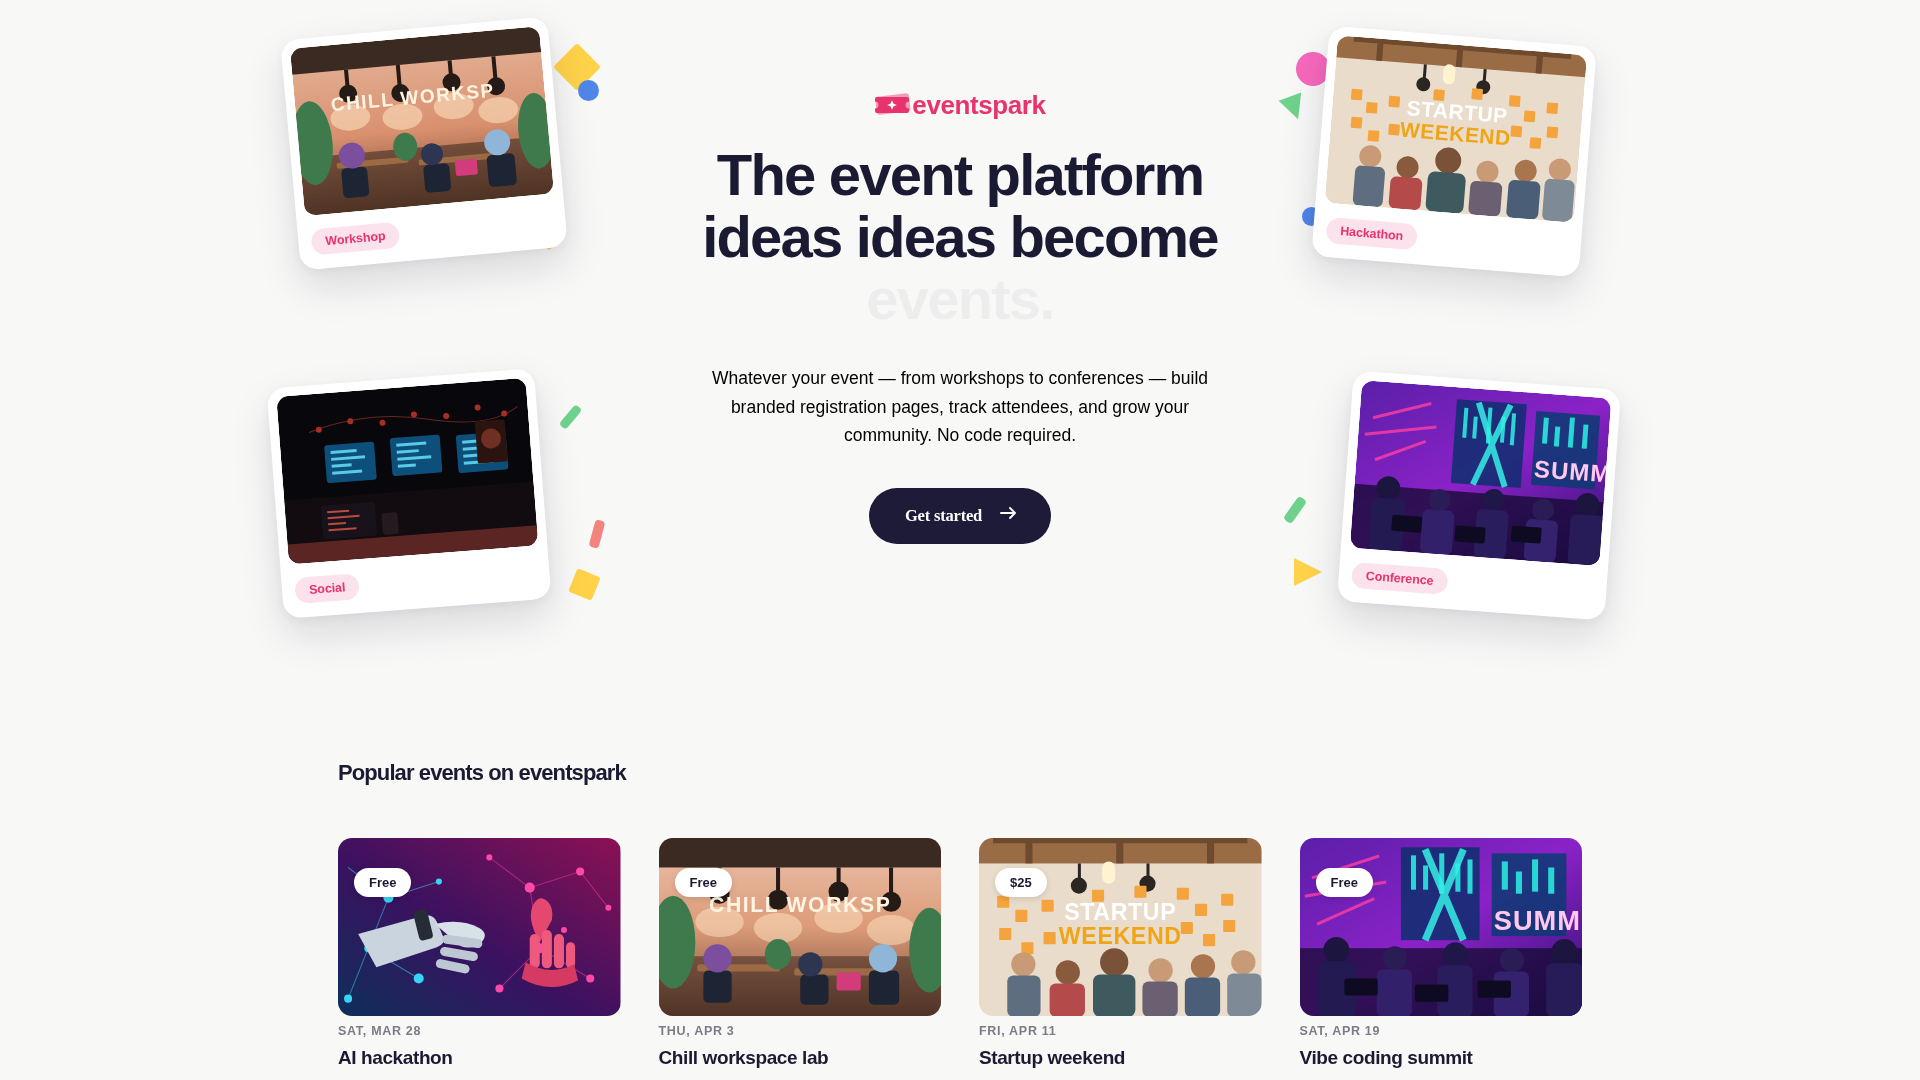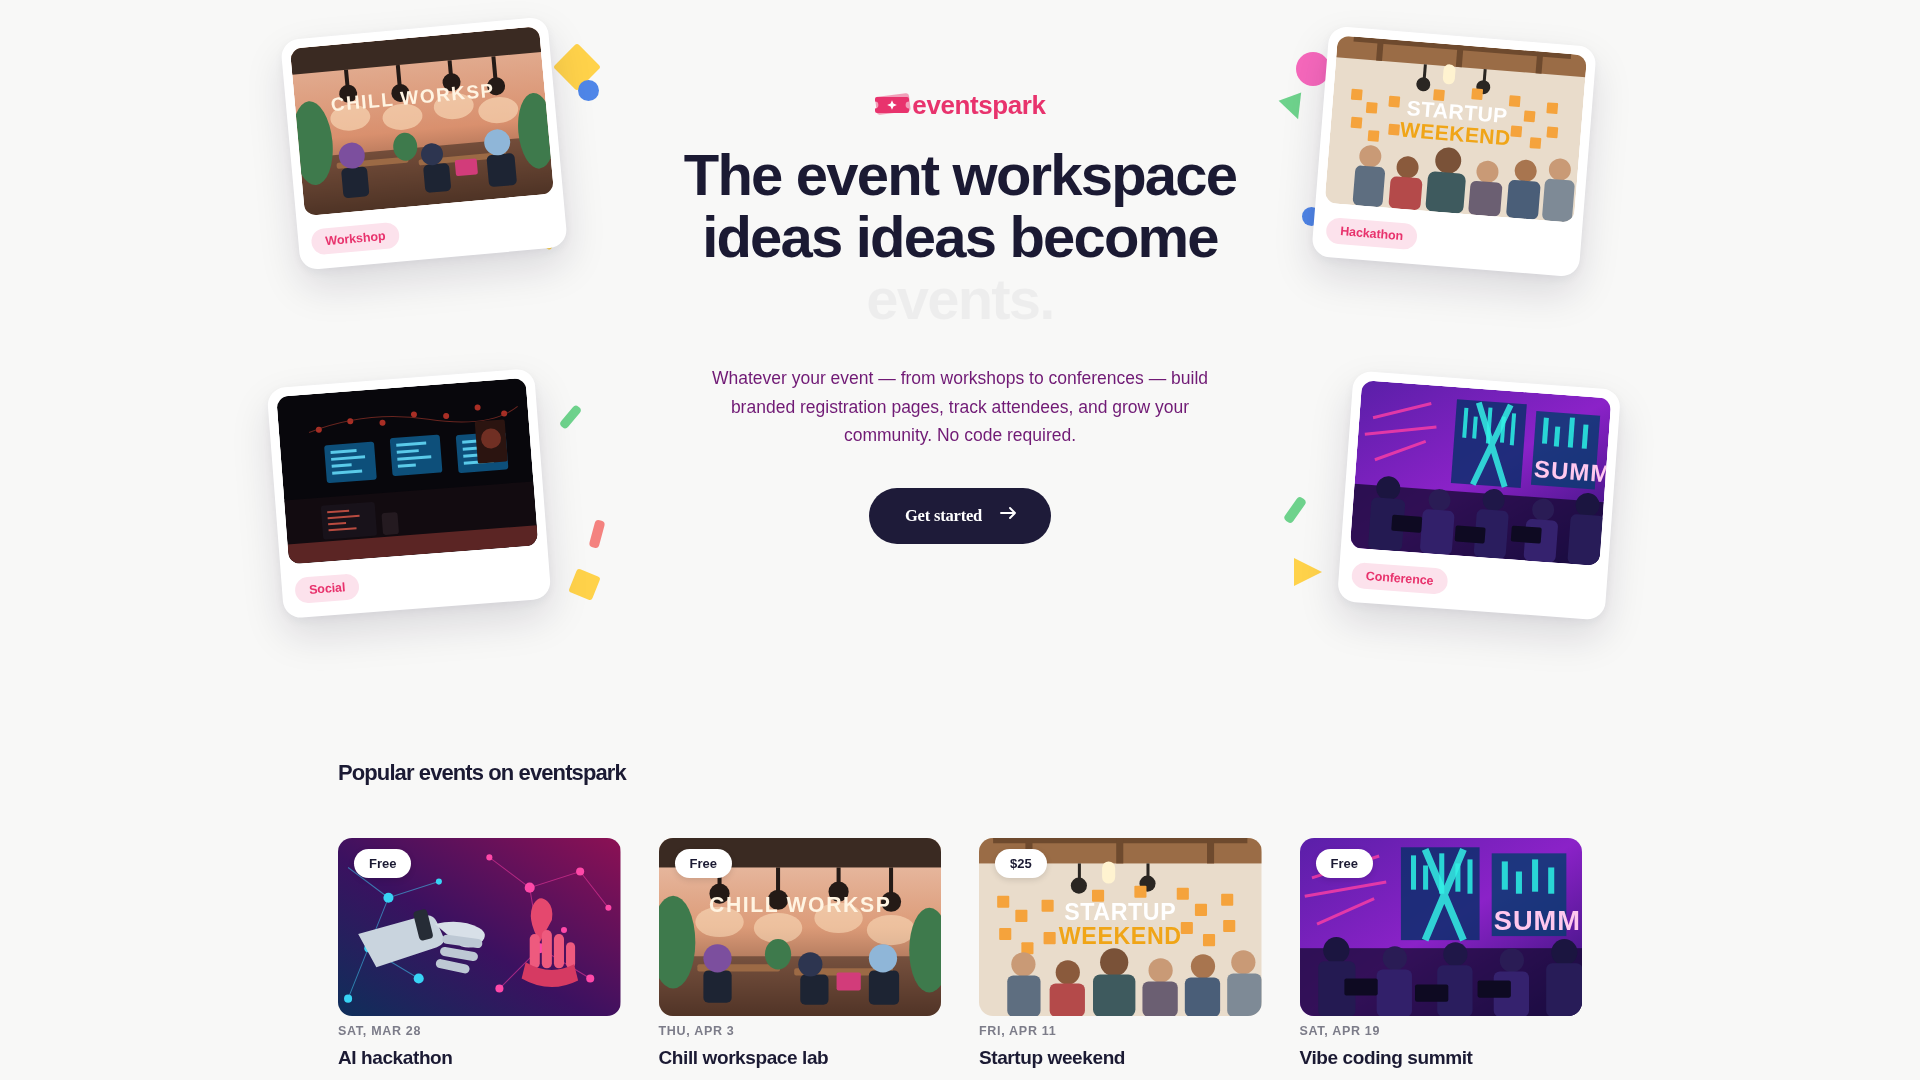--- a/index.html
+++ b/index.html
@@ -66,21 +66,21 @@
   .headline .line { display: block; white-space: nowrap; }
   .headline .line.ghost {
     color: #1B1A33;
     opacity: 0.045;
   }
 
   .subcopy {
     margin-top: 34px;
     font-size: 17.5px;
     line-height: 1.63;
-    color: #701a75;
+    color: #000000;
     font-weight: 400;
     max-width: 530px;
     margin-left: auto;
     margin-right: auto;
   }
 
   .cta {
     margin-top: 38px;
     display: inline-flex;
     align-items: flex-start;
@@ -173,21 +173,21 @@
     position: relative;
     width: 100%;
     height: 178px;
     border-radius: 14px;
     overflow: hidden;
   }
   .ev-thumb svg { display: block; width: 100%; height: 100%; }
   .price-badge {
     position: absolute;
     left: 16px;
-    top: 11px;
+    top: 30px;
     background: #FFFFFF;
     color: #1B1A33;
     font-size: 13px;
     font-weight: 700;
     border-radius: 999px;
     padding: 7px 15px;
     box-shadow: 0 2px 6px rgba(0,0,0,0.12);
   }
   .ev-date {
     margin-top: 8px;
@@ -461,21 +461,21 @@
           <g>
             <path d="M3 5 h30 a2 2 0 0 1 2 2 v2.6 a3.4 3.4 0 0 0 0 6.8 V19 a2 2 0 0 1 -2 2 H3 a2 2 0 0 1 -2 -2 v-2.6 a3.4 3.4 0 0 0 0 -6.8 V7 a2 2 0 0 1 2 -2 z" fill="#E8336D"></path>
             <path d="M18 8.2 L19.4 11.6 L22.8 13 L19.4 14.4 L18 17.8 L16.6 14.4 L13.2 13 L16.6 11.6 Z" fill="#FFFFFF"></path>
           </g>
         </svg>
       </span>
       <span class="logo-word">eventspark</span>
     </div>
 
     <h1 class="headline">
-      <span class="line">The event workspace</span>
+      <span class="line">The event platform</span>
       <span class="line">ideas ideas become</span>
       <span class="line ghost">events.</span>
     </h1>
 
     <p class="subcopy">Whatever your event — from workshops to conferences — build branded registration pages, track attendees, and grow your community. No code required.</p>
 
     <button class="cta">
       <span>Get started</span>
       <span class="arrow">
         <svg width="17" height="14" viewBox="0 0 17 14">

